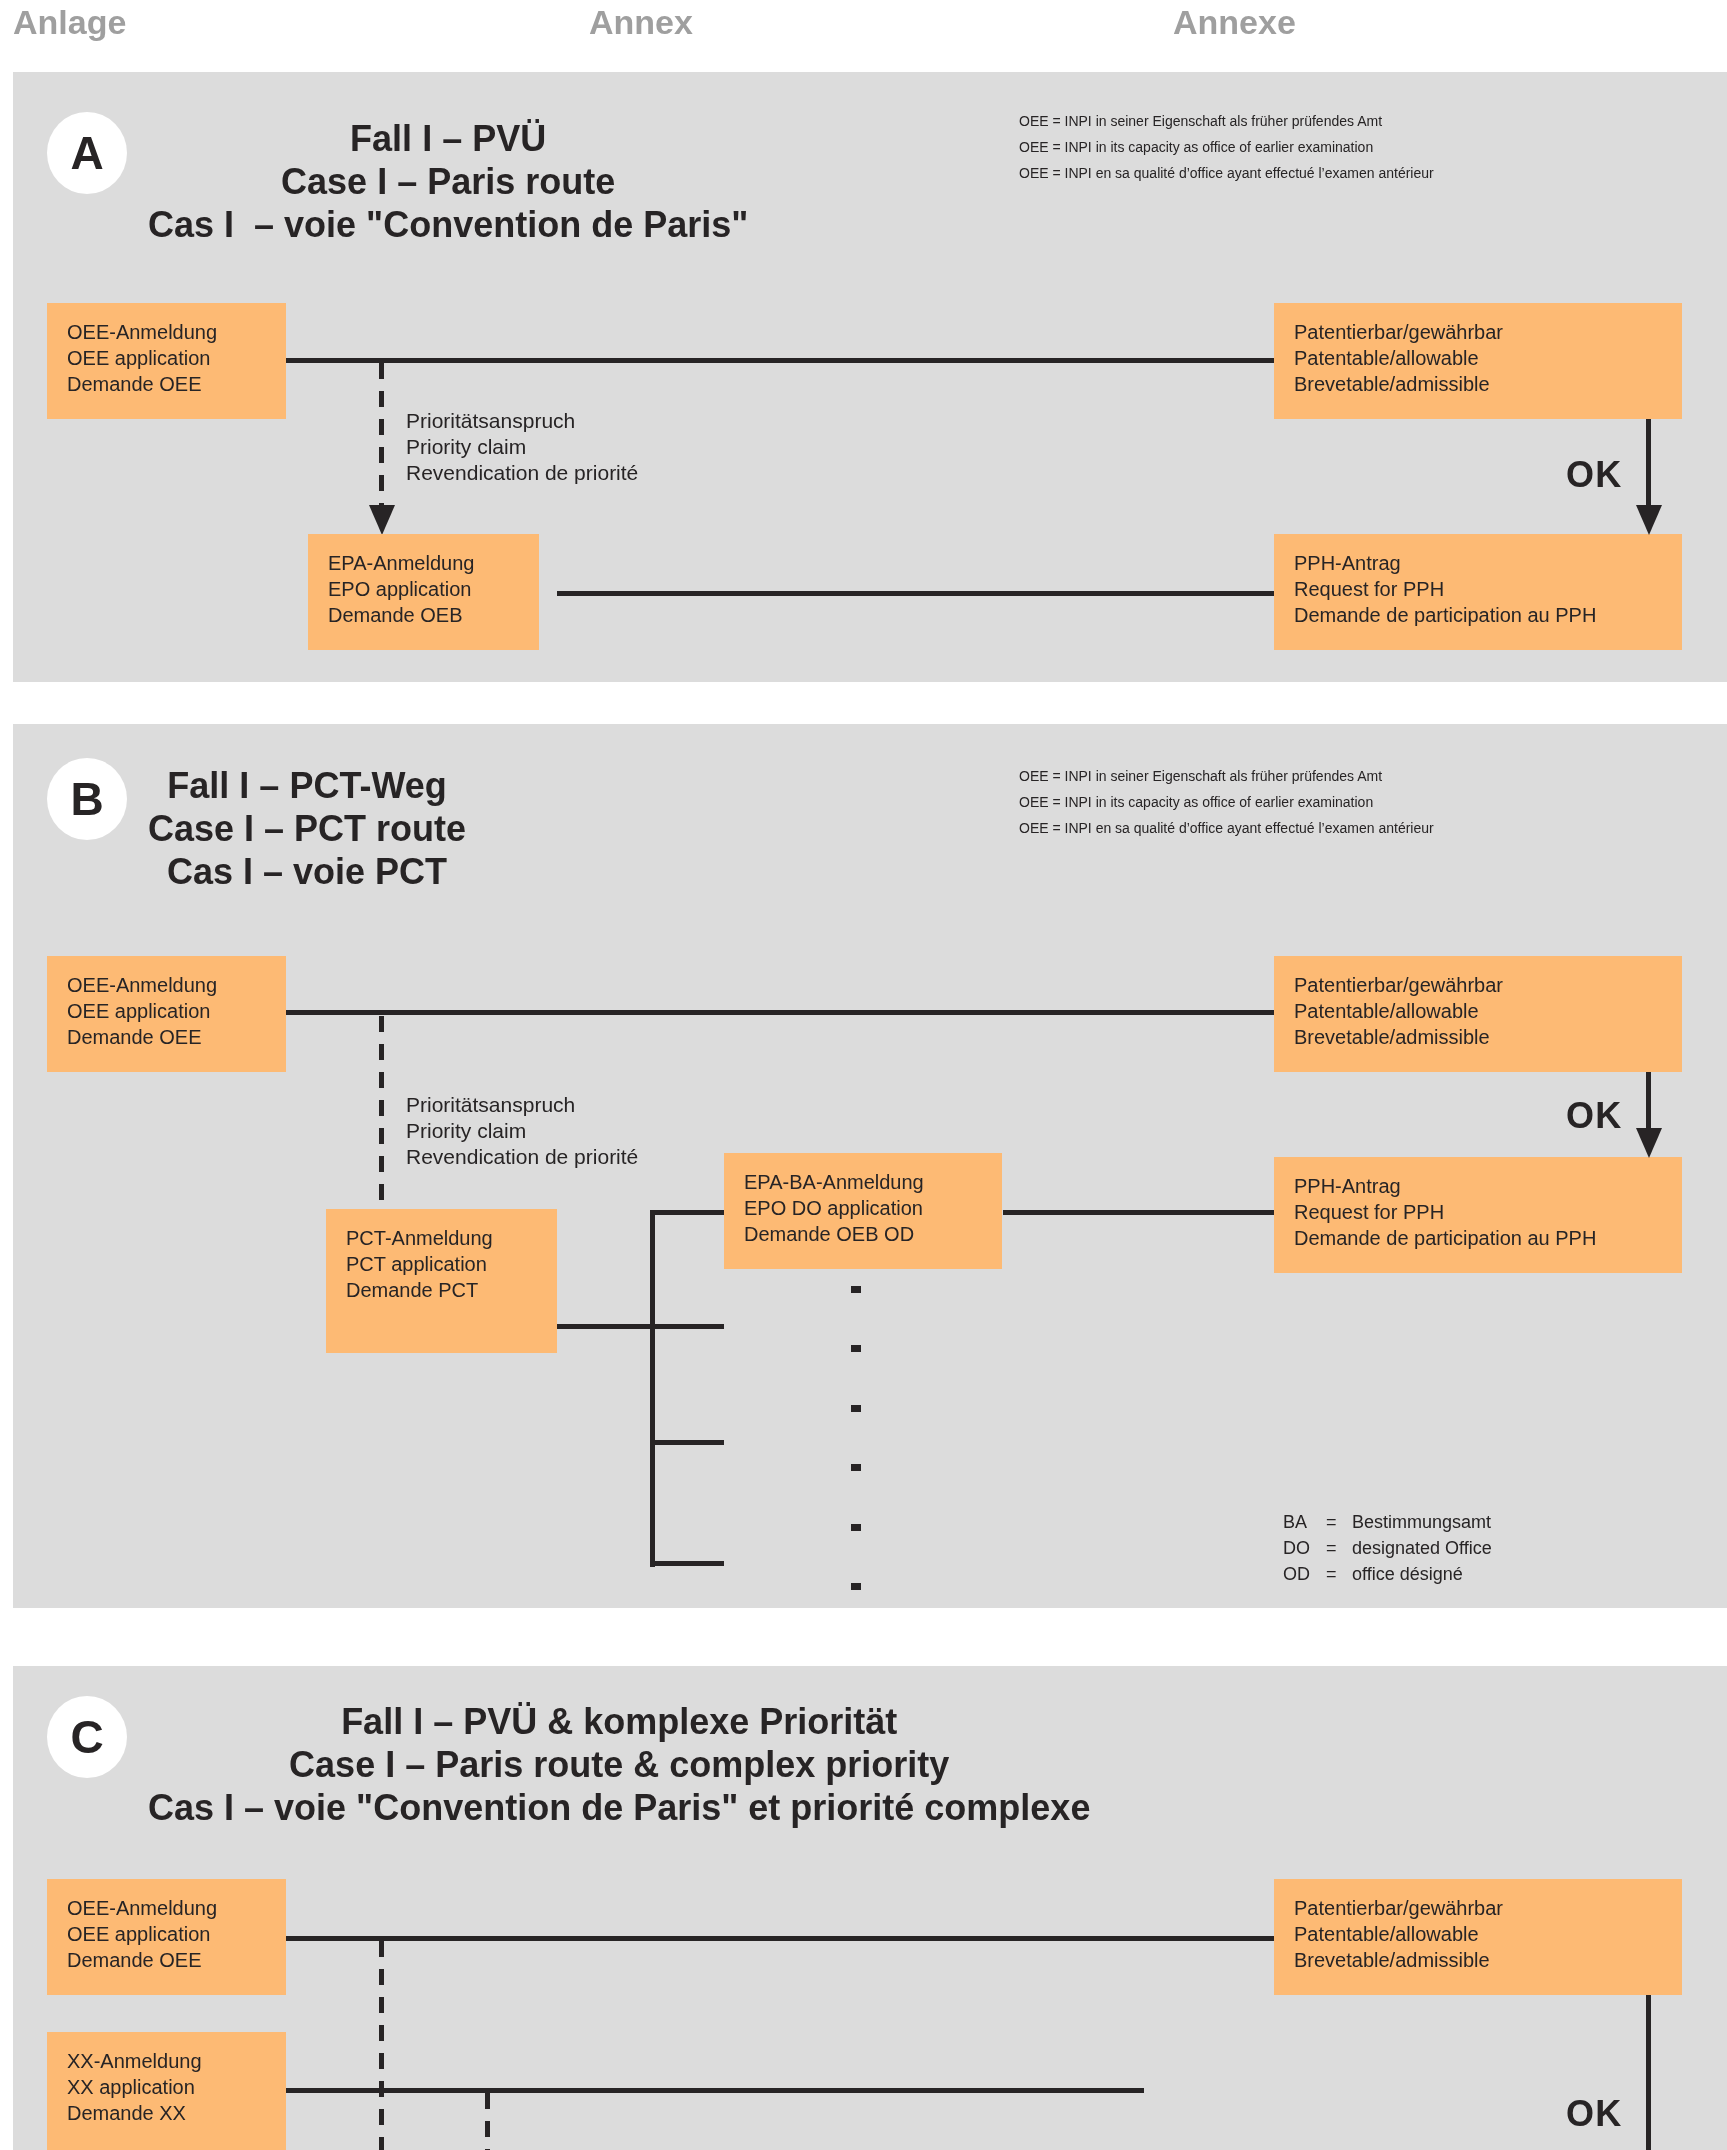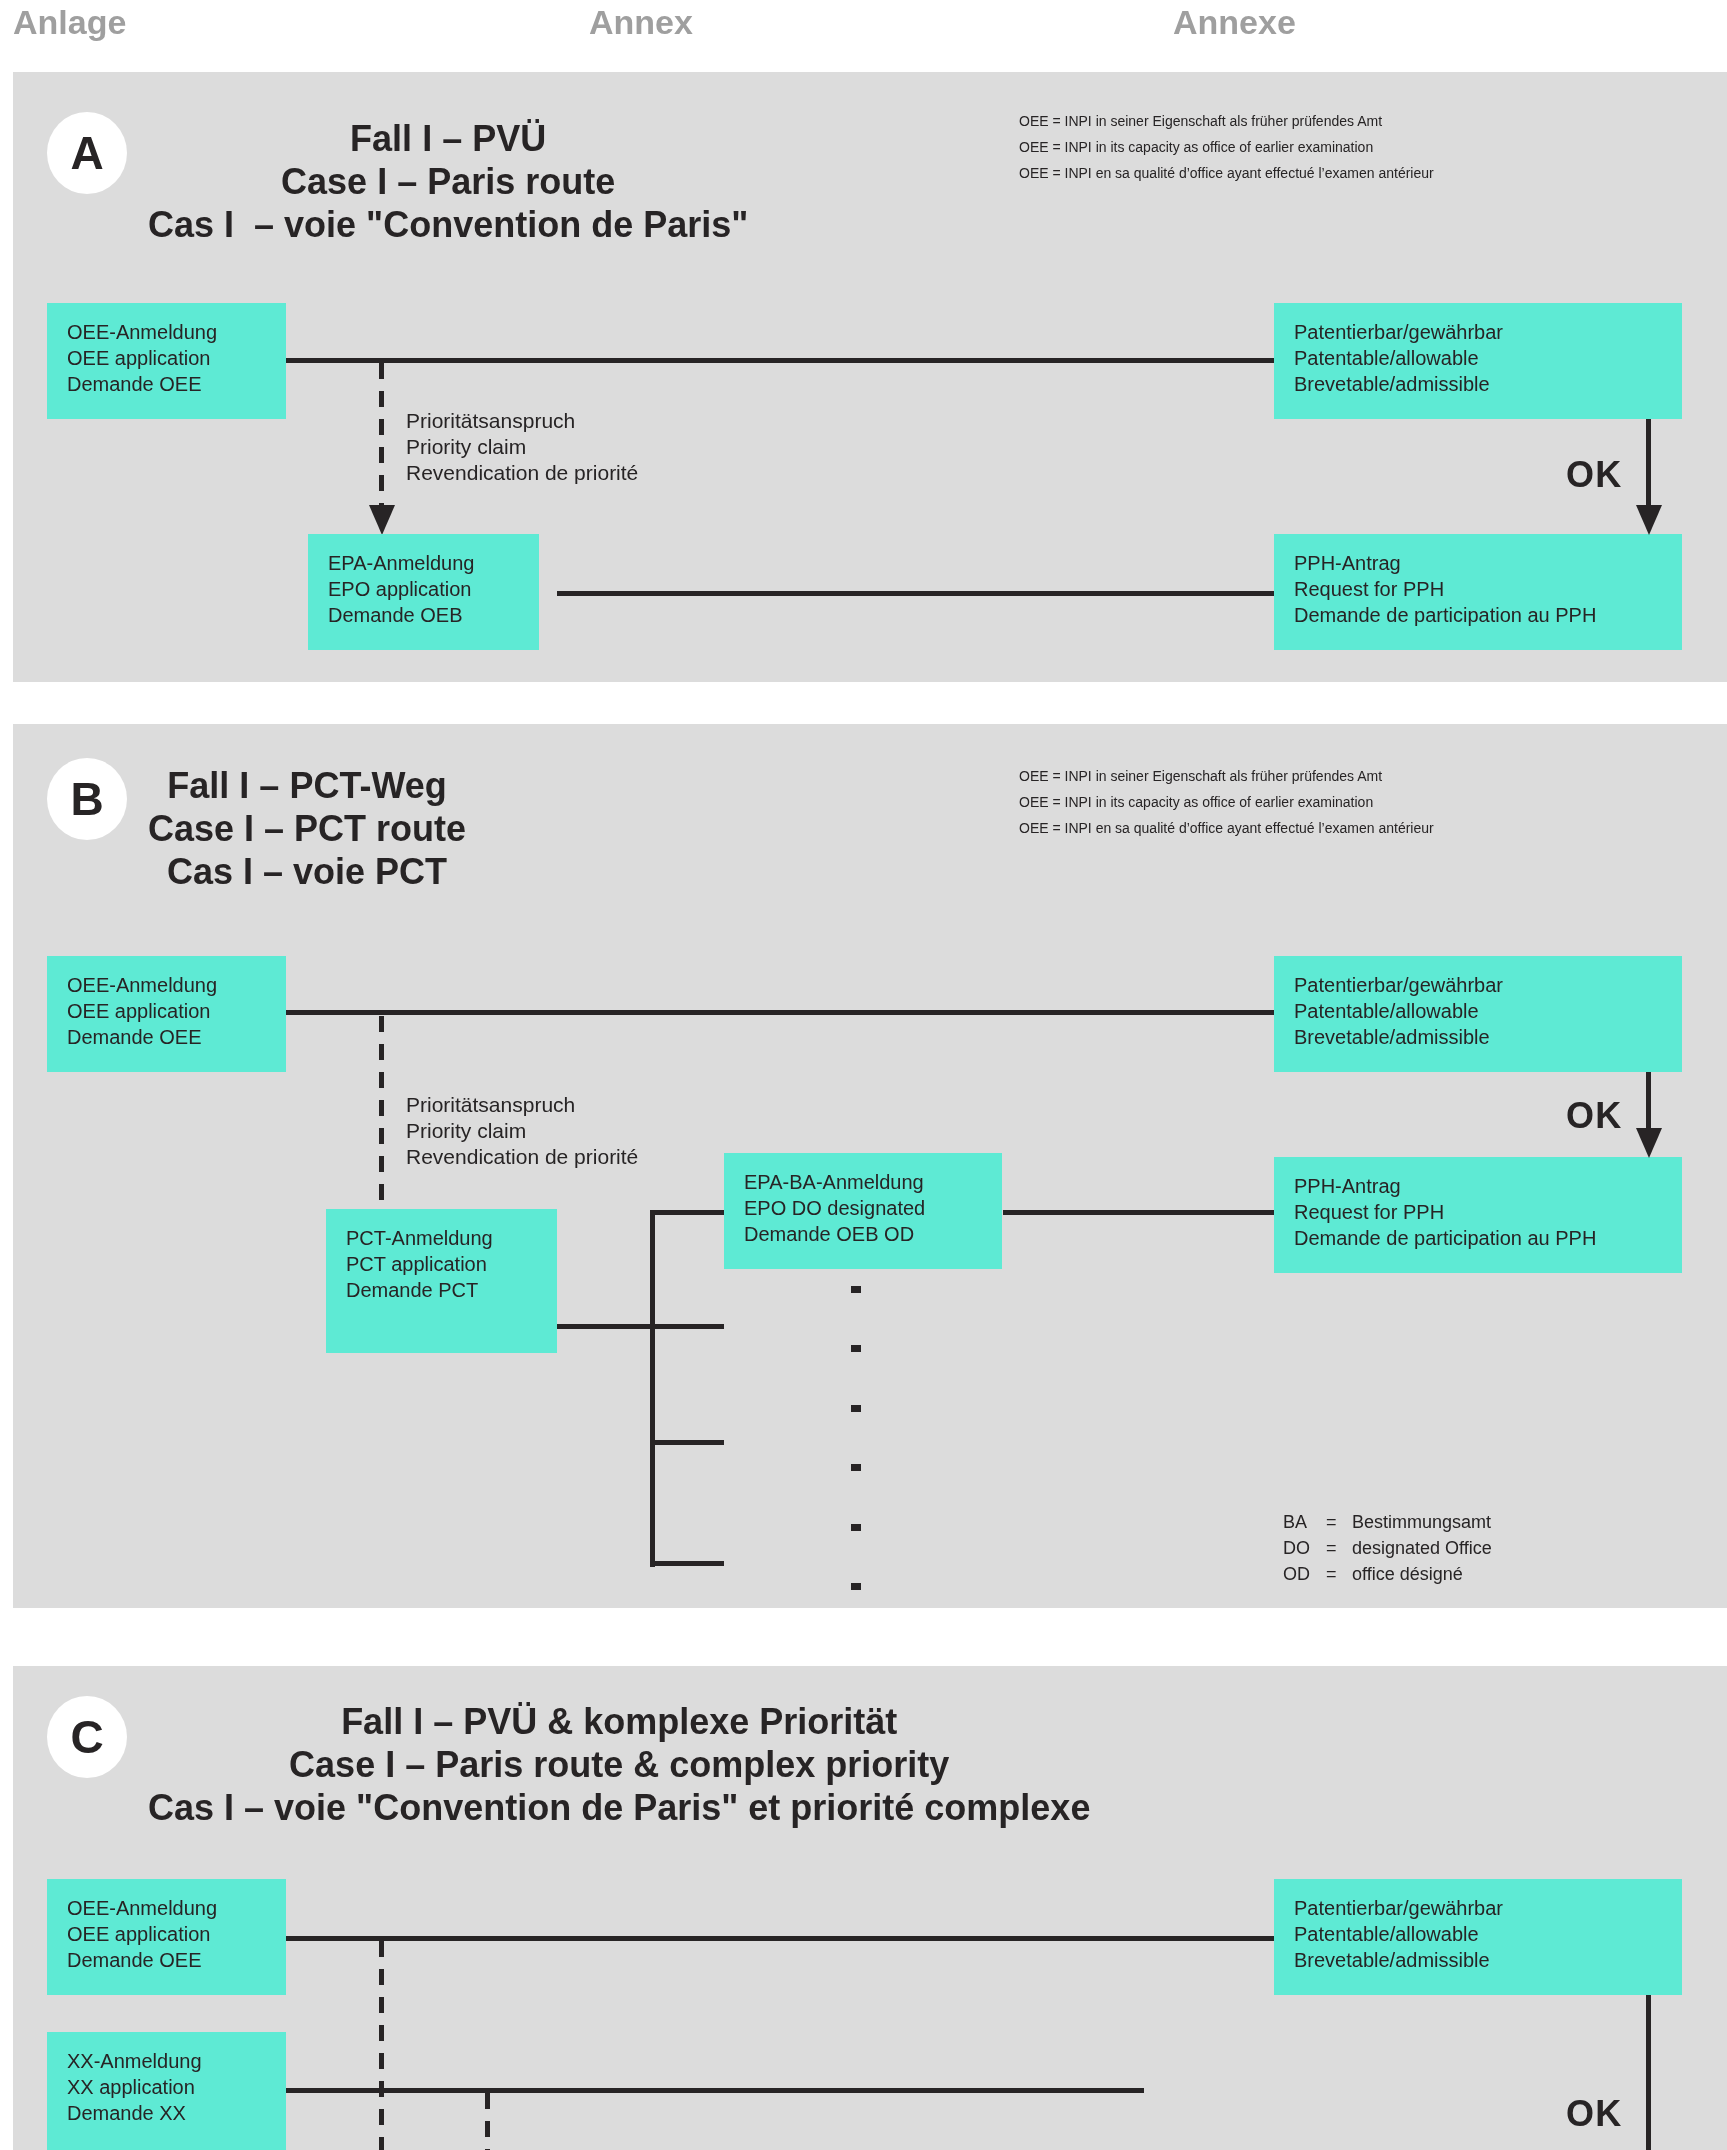--- a/index.html
+++ b/index.html
@@ -11,21 +11,21 @@
   .panel{position:absolute;left:13px;right:0;background:#dcdcdc;}
   .badge{
     position:absolute;width:80px;height:82px;background:#ffffff;border-radius:50%;
     display:flex;align-items:center;justify-content:center;
     font-size:46px;font-weight:bold;color:#272425;
   }
   .title-block{position:absolute;font-size:36px;font-weight:bold;line-height:43px;}
   .title-block div{white-space:pre;text-align:center;}
   .legend-block{position:absolute;font-size:14px;line-height:26px;}
   .legend-block div{white-space:pre;}
-  .box{position:absolute;background:#5eead4;box-sizing:border-box;padding:15.5px 13px 0 20px;}
+  .box{position:absolute;background:#fdba74;box-sizing:border-box;padding:15.5px 13px 0 20px;}
   .box .bl{font-size:20px;line-height:26px;white-space:pre;}
   .plabel{position:absolute;font-size:21px;line-height:26px;}
   .plabel div{white-space:pre;}
   .ok-label{position:absolute;font-size:36px;font-weight:bold;letter-spacing:1.3px;}
   .hline{position:absolute;height:5.2px;background:#272425;}
   .vline{position:absolute;width:5.2px;background:#272425;}
   .vdash{position:absolute;width:5.2px;background:repeating-linear-gradient(180deg,#272425 0 16.3px,rgba(0,0,0,0) 16.3px 28px);}
   .arr{position:absolute;width:0;height:0;border-left:13px solid transparent;border-right:13px solid transparent;border-top:30px solid #272425;}
   .dot{position:absolute;width:9.5px;height:6.9px;background:#272425;}
   .kv-legend{position:absolute;font-size:18px;line-height:26px;}
@@ -137,21 +137,21 @@
   <div class="arr" style="left:369px;top:1242px"></div>
 
   <div class="plabel" style="left:406px;top:1092px">
     <div>Prioritätsanspruch</div>
     <div>Priority claim</div>
     <div>Revendication de priorité</div>
   </div>
 
   <div class="box" style="left:724px;top:1153px;width:278px;height:116px">
     <div class="bl">EPA-BA-Anmeldung</div>
-    <div class="bl">EPO DO designated</div>
+    <div class="bl">EPO DO application</div>
     <div class="bl">Demande OEB OD</div>
   </div>
 
   <div class="box" style="left:1274px;top:1157px;width:408px;height:116px">
     <div class="bl">PPH-Antrag</div>
     <div class="bl">Request for PPH</div>
     <div class="bl">Demande de participation au PPH</div>
   </div>
 
   <div class="box" style="left:326px;top:1209px;width:231px;height:144px">

